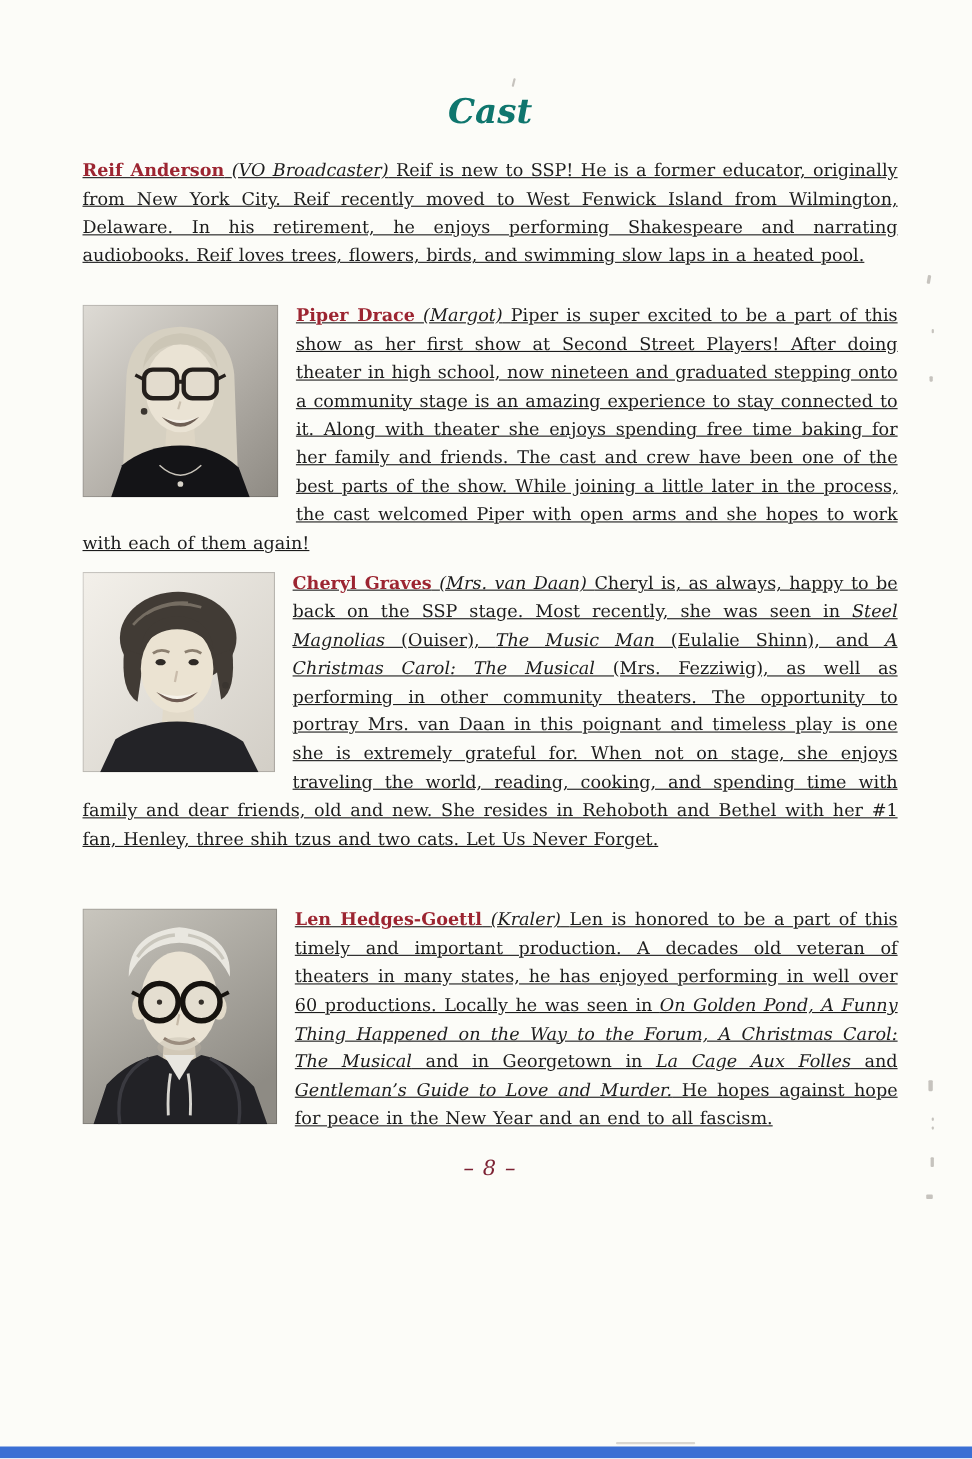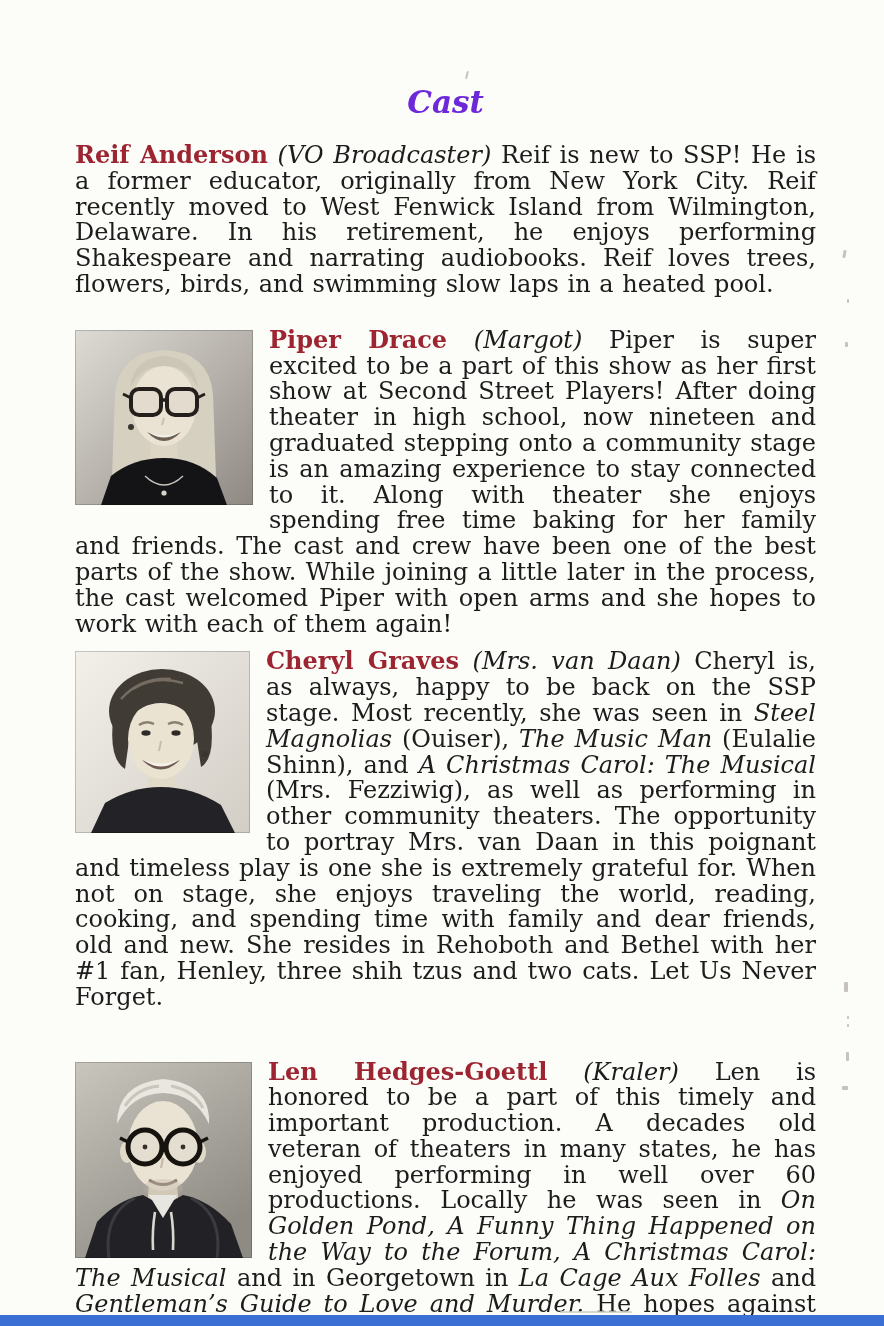--- a/index.html
+++ b/index.html
@@ -11,29 +11,30 @@
     color:#1c1c1c;
     overflow:hidden;
   }
   .content{position:absolute;left:75px;top:0;width:741px;}
   .title{
     text-align:center;
     font-style:italic;
     font-weight:bold;
     font-size:31px;
     line-height:36px;
-    color:#6d28d9;
+    color:#0f766e;
     margin:84px 0 0 0;
   }
   .entry{
     clear:both;
     text-align:justify;
-    font-size:24px;
+    font-size:16px;
     line-height:25.8px;
     word-spacing:1px;
+    text-decoration:underline;
   }
   #entry-0{margin-top:22px;}
   #entry-1{margin-top:29px;}
   #entry-2{margin-top:11px;}
   #entry-3{margin-top:48px;}
   .entry p{margin:0;}
   .name{color:#9c2531;font-weight:bold;}
   .role{font-style:italic;}
   .i{font-style:italic;}
   .photo{

